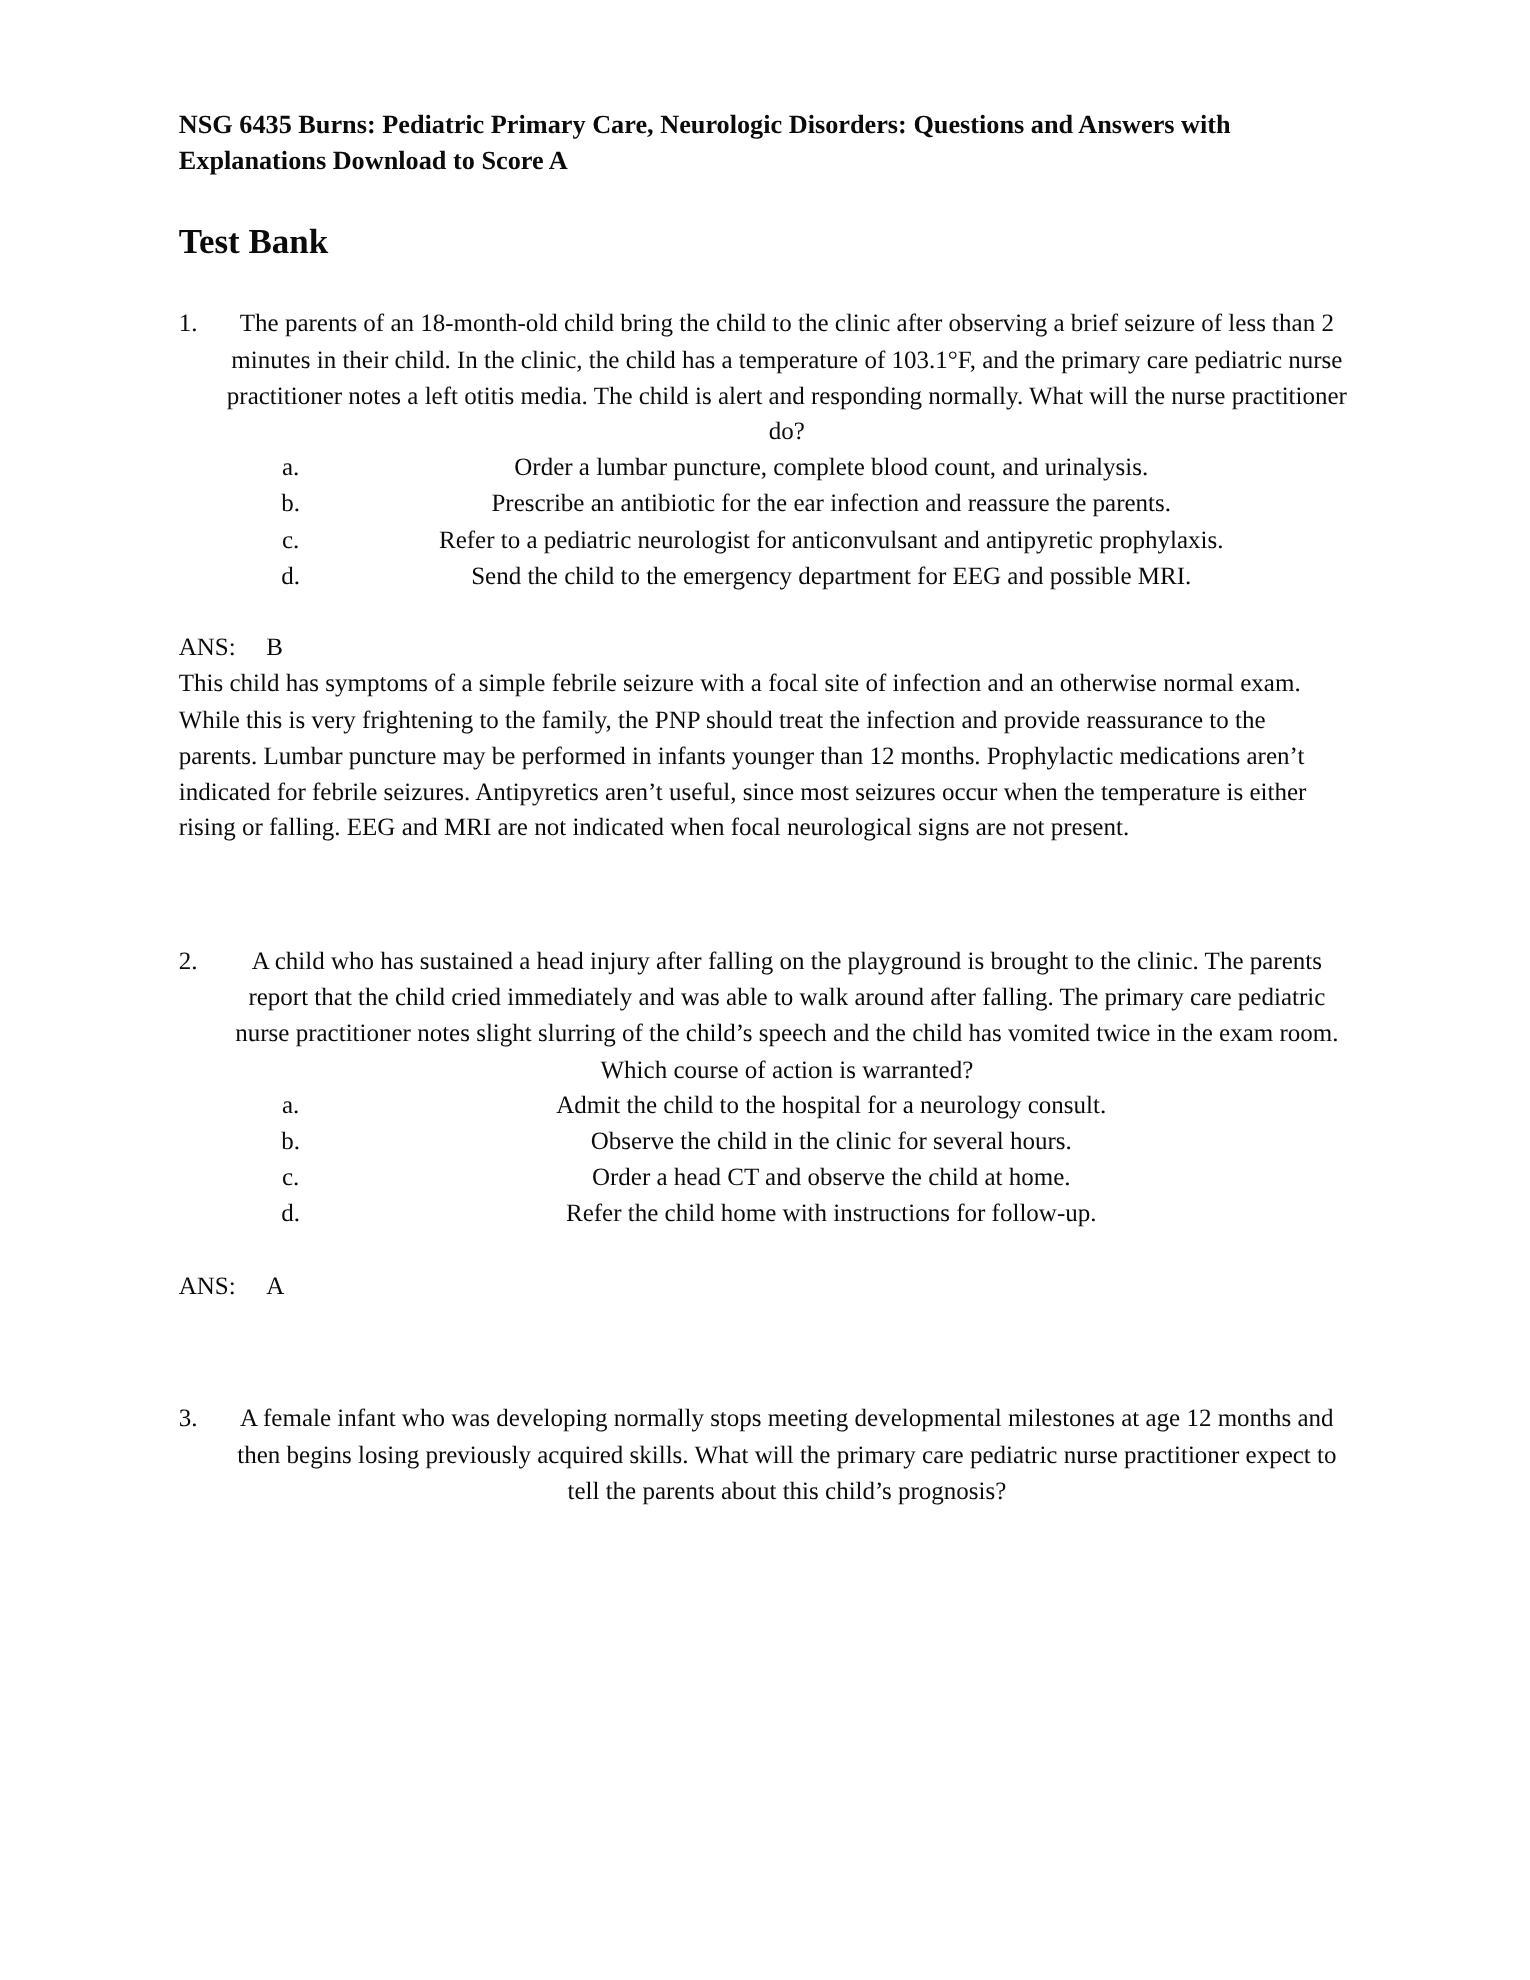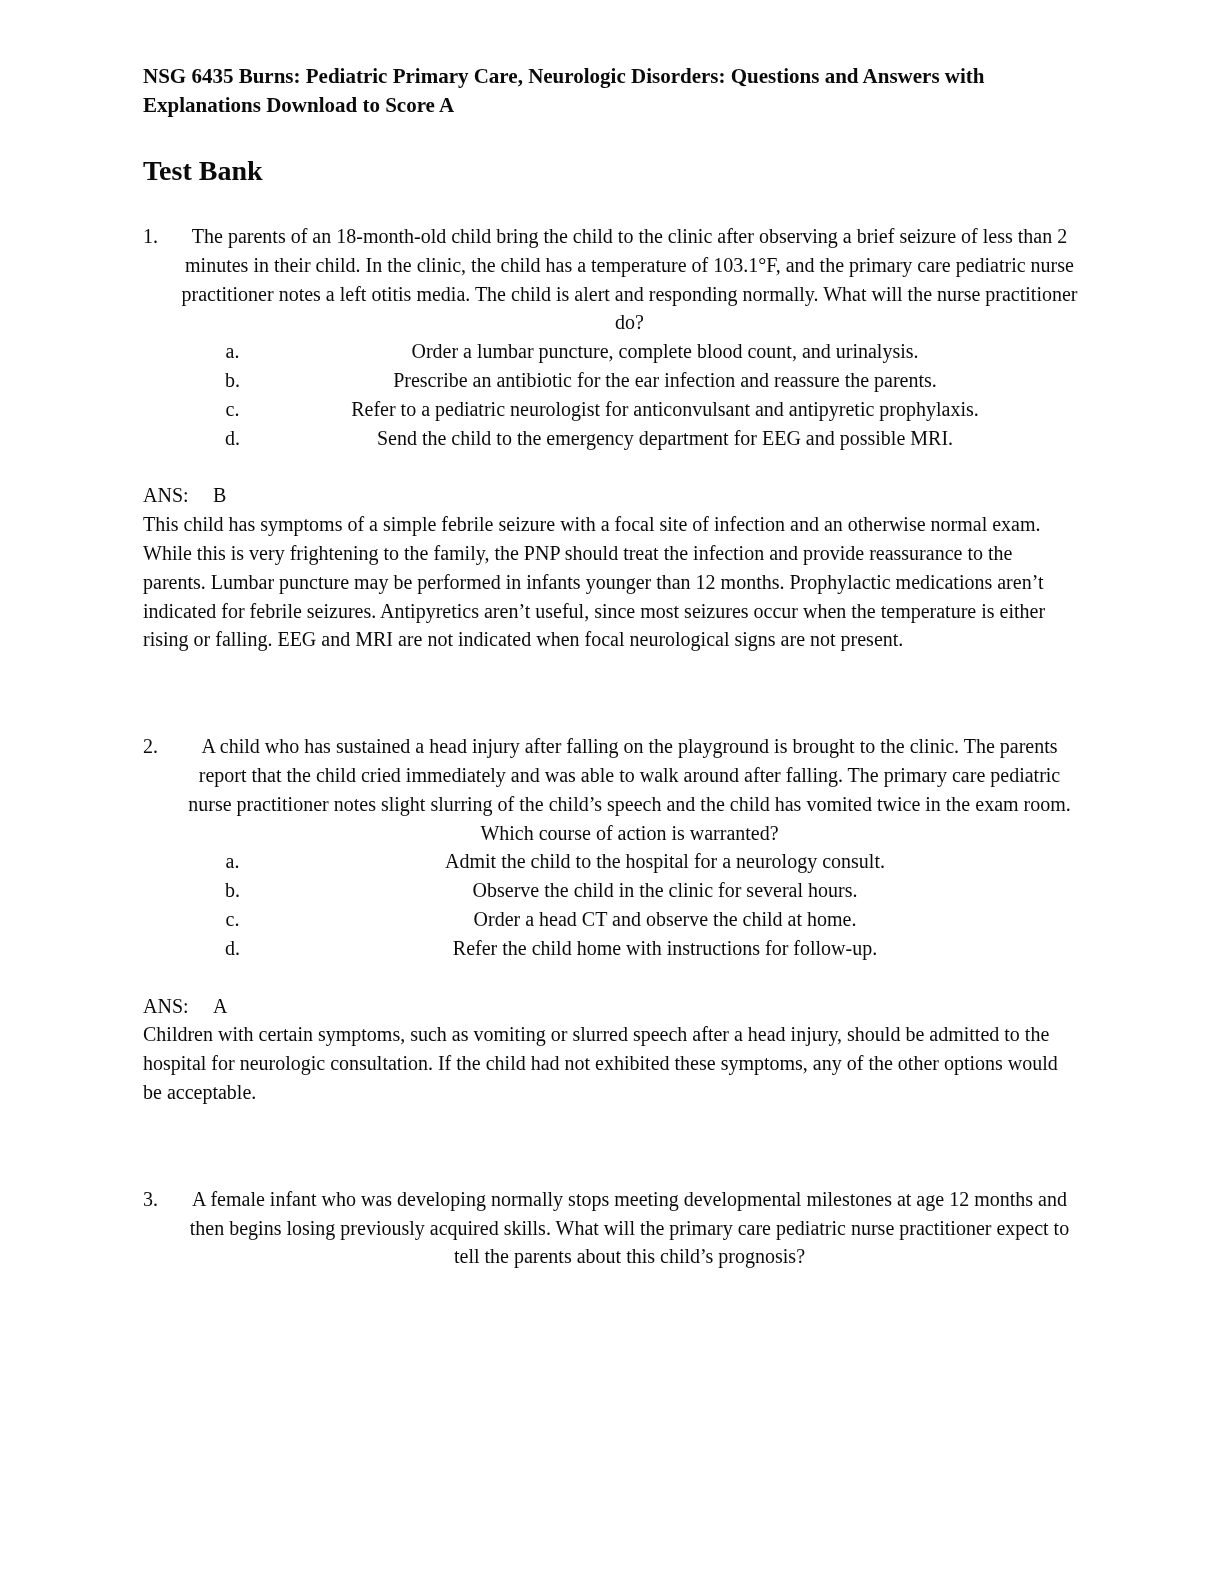--- a/index.html
+++ b/index.html
@@ -7,21 +7,21 @@
     padding: 0;
     background: #ffffff;
   }
   .page {
     position: relative;
     width: 1224px;
     height: 1584px;
     margin: 0 auto;
     background: #ffffff;
     box-sizing: border-box;
-    padding: 62px 144px 0 143px;
+    padding: 85px 144px 0 143px;
     font-family: "Liberation Serif", "DejaVu Serif", serif;
     font-size: 20px;
     line-height: 1.44;
     color: #0b0b0b;
     overflow: hidden;
   }
   .doc-title {
     font-weight: bold;
     font-size: 21px;
     line-height: 1.4;
@@ -143,21 +143,20 @@
           <div class="opt-row">
             <span class="opt-letter">d.</span>
             <span class="opt-text">Refer the child home with instructions for follow-up.</span>
           </div>
         </div>
       </div>
     </div>
     <div class="answer-line">
       <span class="ans-label">ANS:</span><span class="ans-value">A</span>
     </div>
-    <p class="explanation">Children with certain symptoms, such as vomiting or slurred speech after a head injury, should be admitted to the hospital for neurologic consultation. If the child had not exhibited these symptoms, any of the other options would be acceptable.</p>
   </div>
 
   <div class="question-gap"></div>
 
   <div class="question">
     <div class="q-row">
       <span class="q-num">3.</span>
       <div class="q-body">
         <div class="q-stem">A female infant who was developing normally stops meeting developmental milestones at age 12 months and then begins losing previously acquired skills. What will the primary care pediatric nurse practitioner expect to tell the parents about this child’s prognosis?</div>
       </div>

